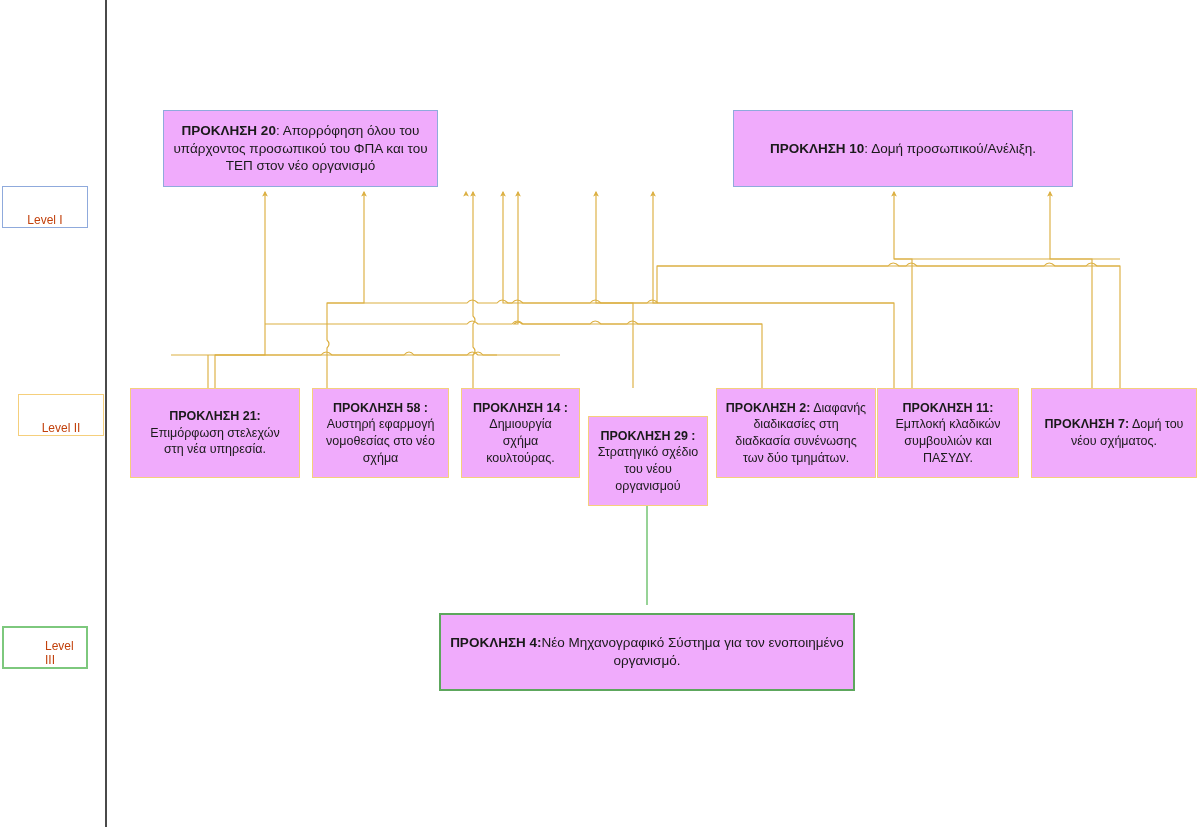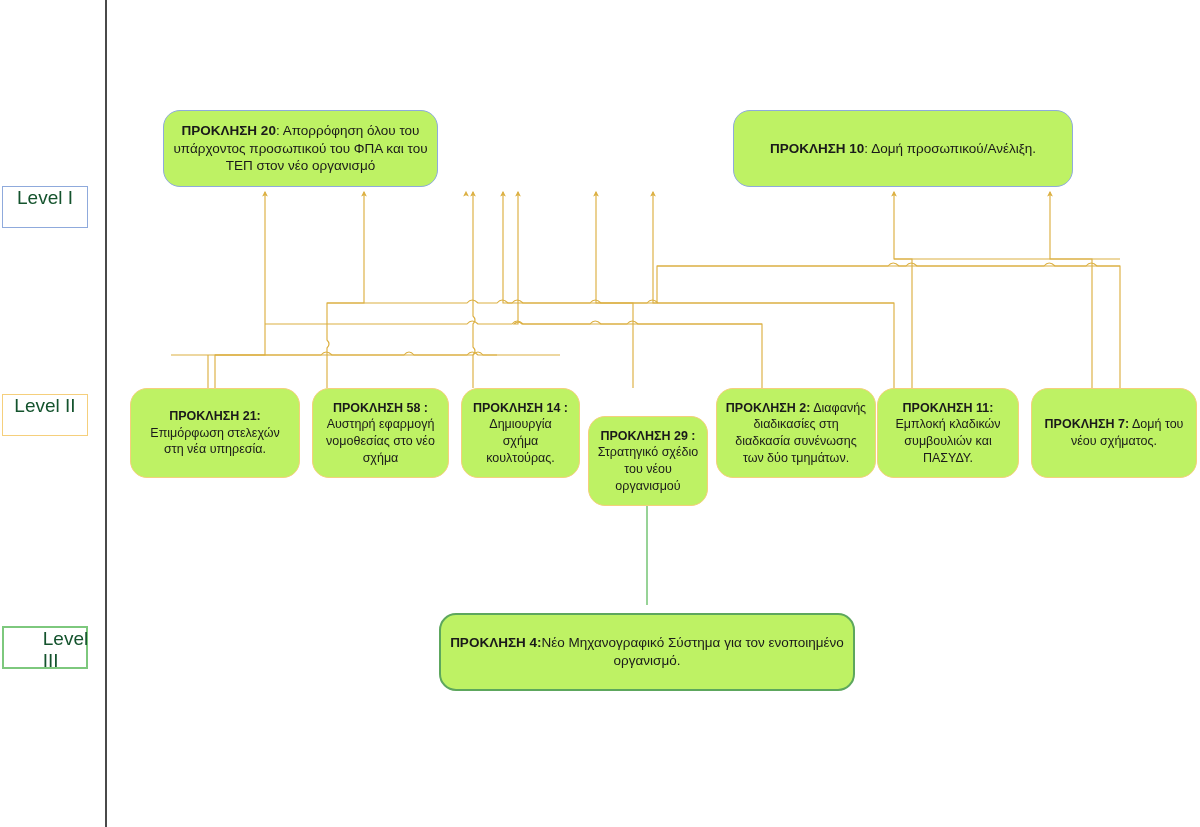--- a/index.html
+++ b/index.html
@@ -30,29 +30,28 @@
   .divider {
     position: absolute;
     top: 0;
     width: 2px;
     height: 827px;
     background: #4a4a4a;
   }
   .node {
     position: absolute;
     box-sizing: border-box;
-    background: #bef264;
+    background: #f0abfc;
     display: flex;
     align-items: center;
     justify-content: flex-end;
     text-align: center;
     line-height: 1.33;
     color: #1a1a1a;
     z-index: 3;
-    border-radius: 17px;
   }
   .node .txt {
     display: block;
     padding: 0 8px;
     width: 100%;
   }
   .lvl1 {
     border: 1px solid #8faadc;
     font-size: 13.5px;
   }
@@ -62,24 +61,24 @@
   }
   .lvl3 {
     border: 2px solid #5da75d;
     font-size: 13.5px;
   }
   .legend {
     position: absolute;
     box-sizing: border-box;
     background: #ffffff;
     display: flex;
-    align-items: flex-start;
+    align-items: flex-end;
     justify-content: center;
-    font-size: 19px;
-    color: #14532d;
+    font-size: 12px;
+    color: #c2410c;
     z-index: 3;
   }
   .legend.l1 { border: 1px solid #8faadc; }
   .legend.l2 { border: 1px solid #f5cf7c; }
   .legend.l3 { border: 2px solid #7dc87d; }
   b { font-weight: bold; }
 </style>
 </head>
 <body>
 
@@ -137,21 +136,21 @@
     </g>
 
     <g fill="none" stroke="#7dc87d" stroke-width="1.6">
       <path d="M 647 605 L 647 482" marker-end="url(#ah-green)"></path>
     </g>
   </svg>
 
   <div class="legend l1" style="left:2px; top:186px; width:86px; height:42px;">
     <span>Level I</span>
   </div>
-  <div class="legend l2" style="left:2px; top:394px; width:86px; height:42px;">
+  <div class="legend l2" style="left:18px; top:394px; width:86px; height:42px;">
     <span>Level II</span>
   </div>
   <div class="legend l3" style="left:2px; top:626px; width:86px; height:43px;padding-left:41px;">
     <span>Level III</span>
   </div>
 
   <div class="node lvl1" style="left:163px; top:110px; width:275px; height:77px;">
     <span class="txt">
       <b>ΠΡΟΚΛΗΣΗ 20</b><span>: </span><span>Απορρόφηση όλου του υπάρχοντος προσωπικού του ΦΠΑ και του ΤΕΠ στον νέο οργανισμό</span>
     </span>

